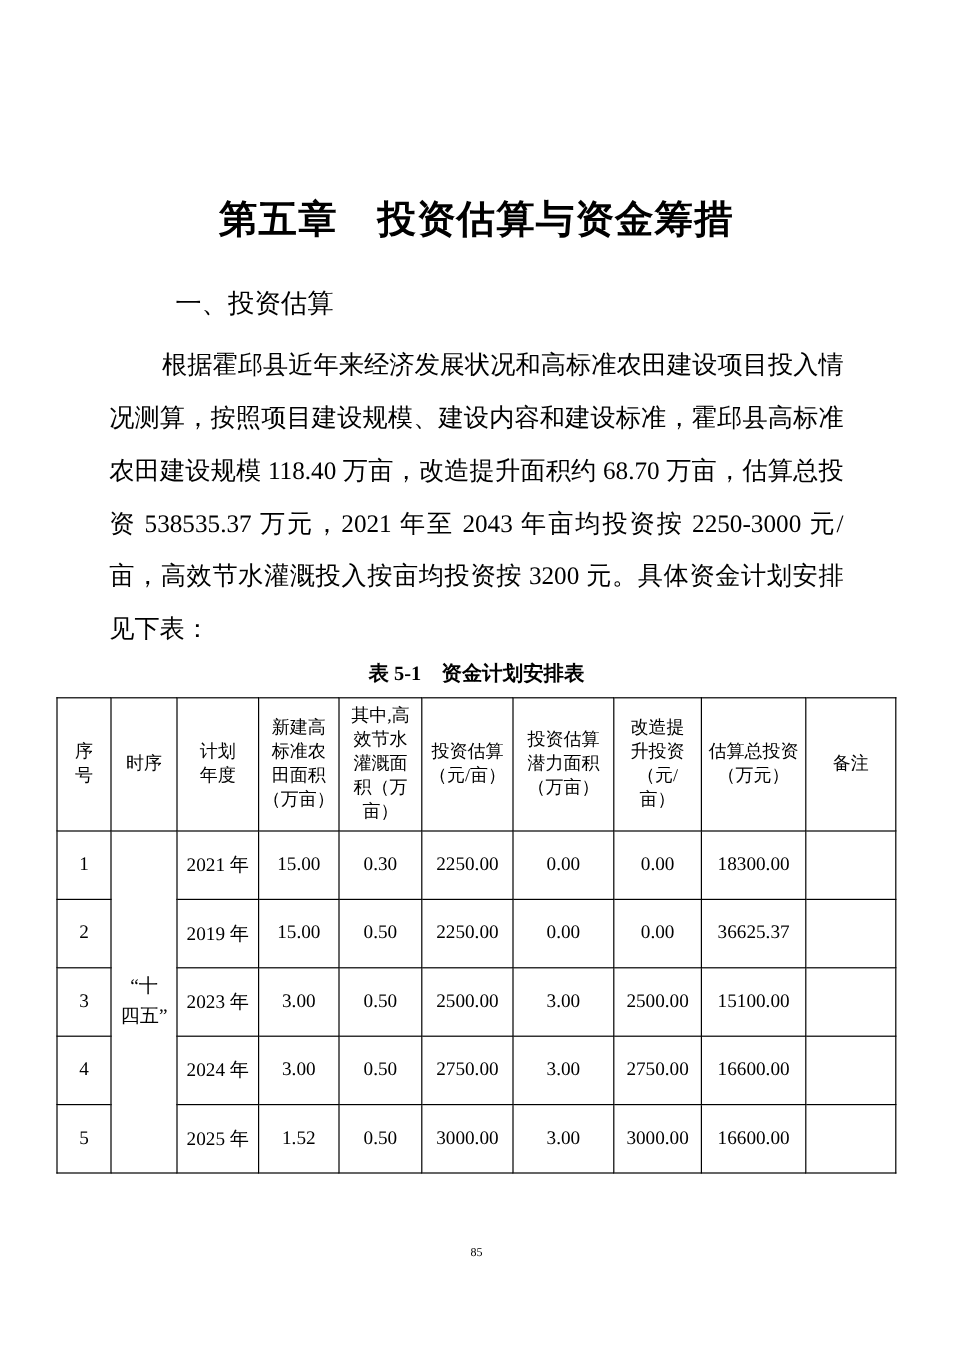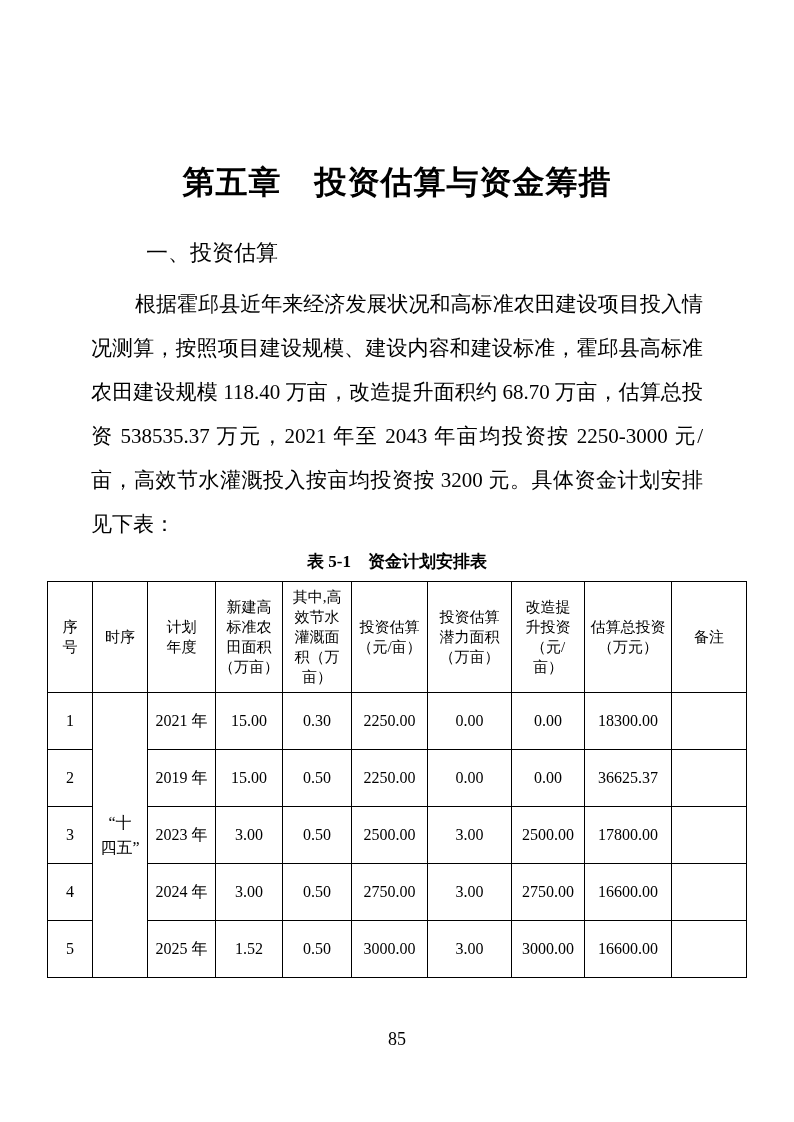--- a/index.html
+++ b/index.html
@@ -73,21 +73,21 @@
   td.timeframe-cell {
     white-space: pre-line;
     line-height: 25px;
   }
   .page-number {
     position: absolute;
     left: 0;
     right: 0;
     bottom: 72px;
     text-align: center;
-    font-size: 18px;
+    font-size: 10px;
   }
 </style>
 </head>
 <body>
 
 <div class="page">
 
   <div class="chapter-title">第五章　投资估算与资金筹措</div>
 
   <div class="section-heading">一、投资估算</div>
@@ -165,21 +165,21 @@
         <td></td>
       </tr>
       <tr>
         <td>3</td>
         <td>2023 年</td>
         <td>3.00</td>
         <td>0.50</td>
         <td>2500.00</td>
         <td>3.00</td>
         <td>2500.00</td>
-        <td>17800.00</td>
+        <td>15100.00</td>
         <td></td>
       </tr>
       <tr>
         <td>4</td>
         <td>2024 年</td>
         <td>3.00</td>
         <td>0.50</td>
         <td>2750.00</td>
         <td>3.00</td>
         <td>2750.00</td>

